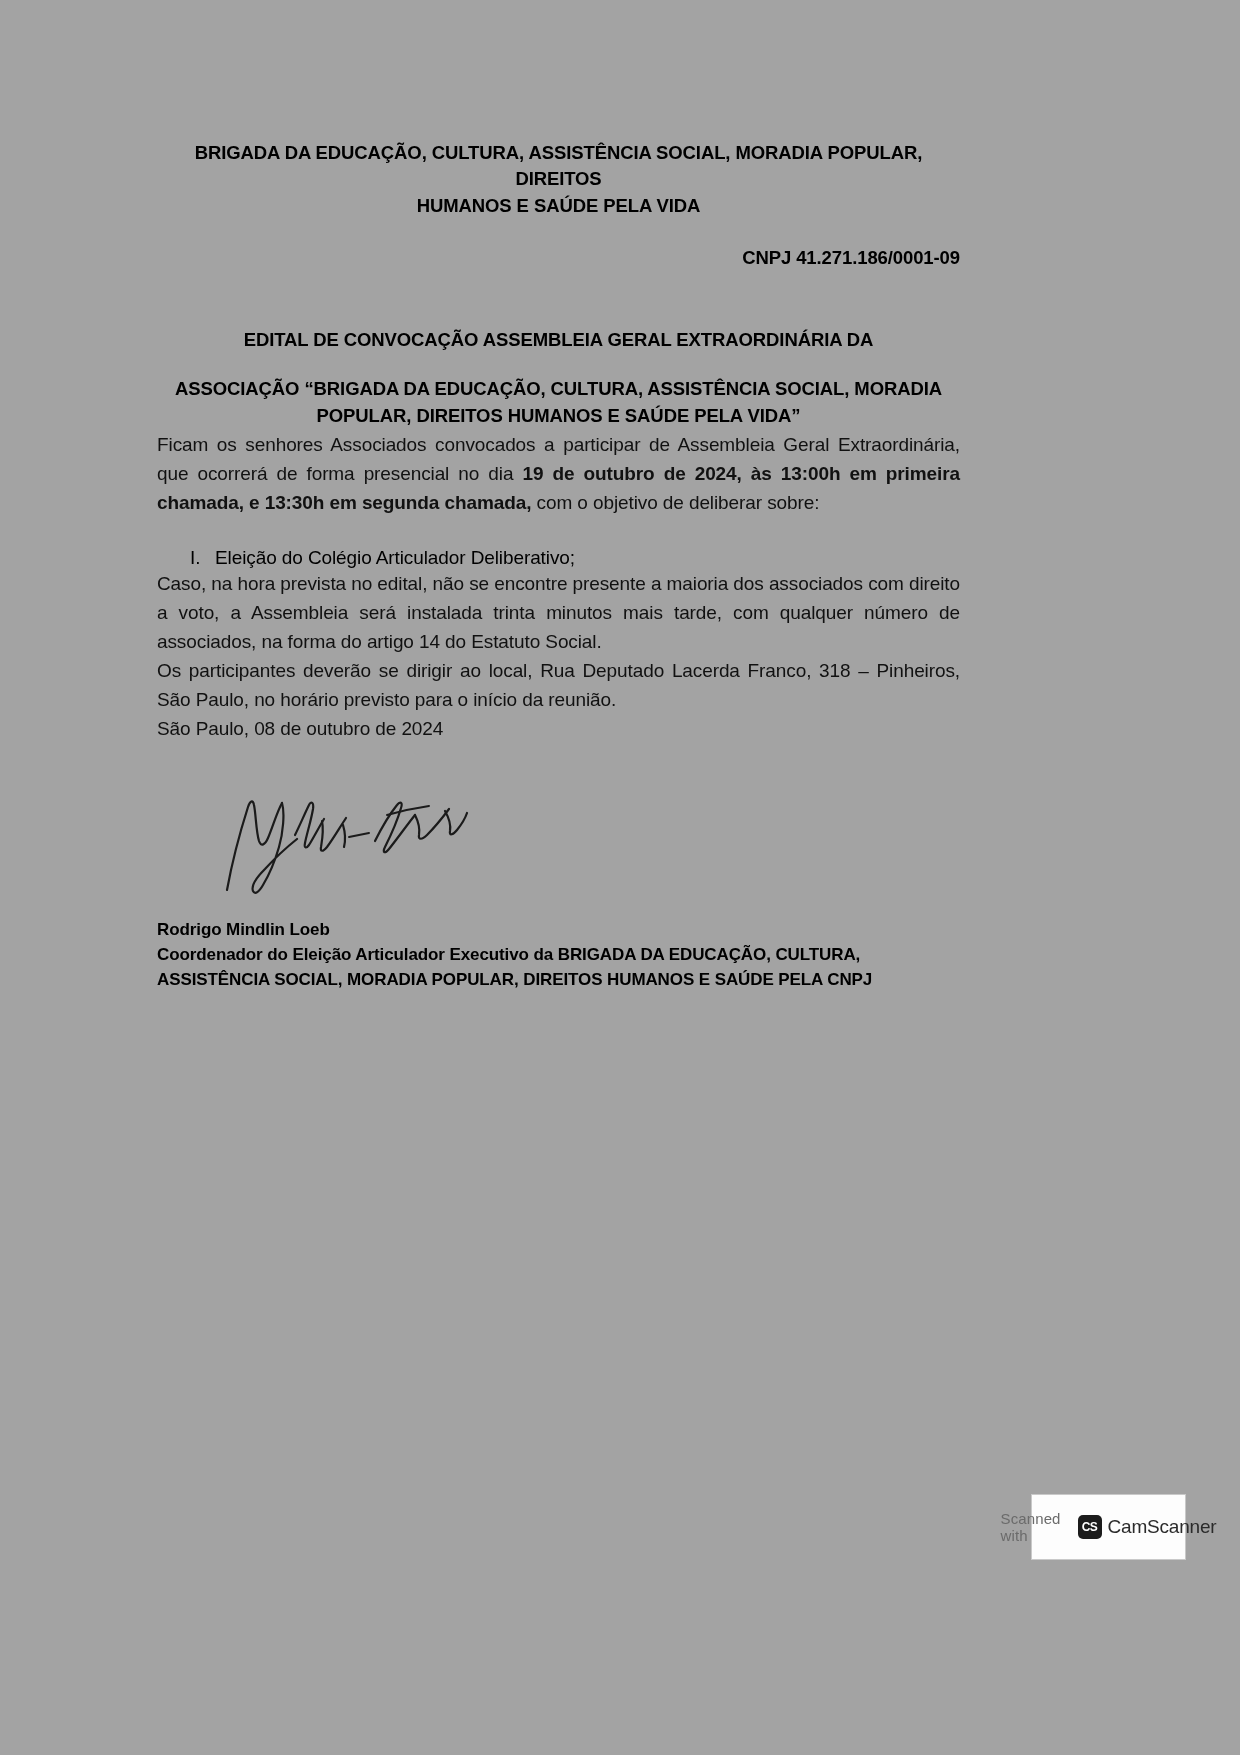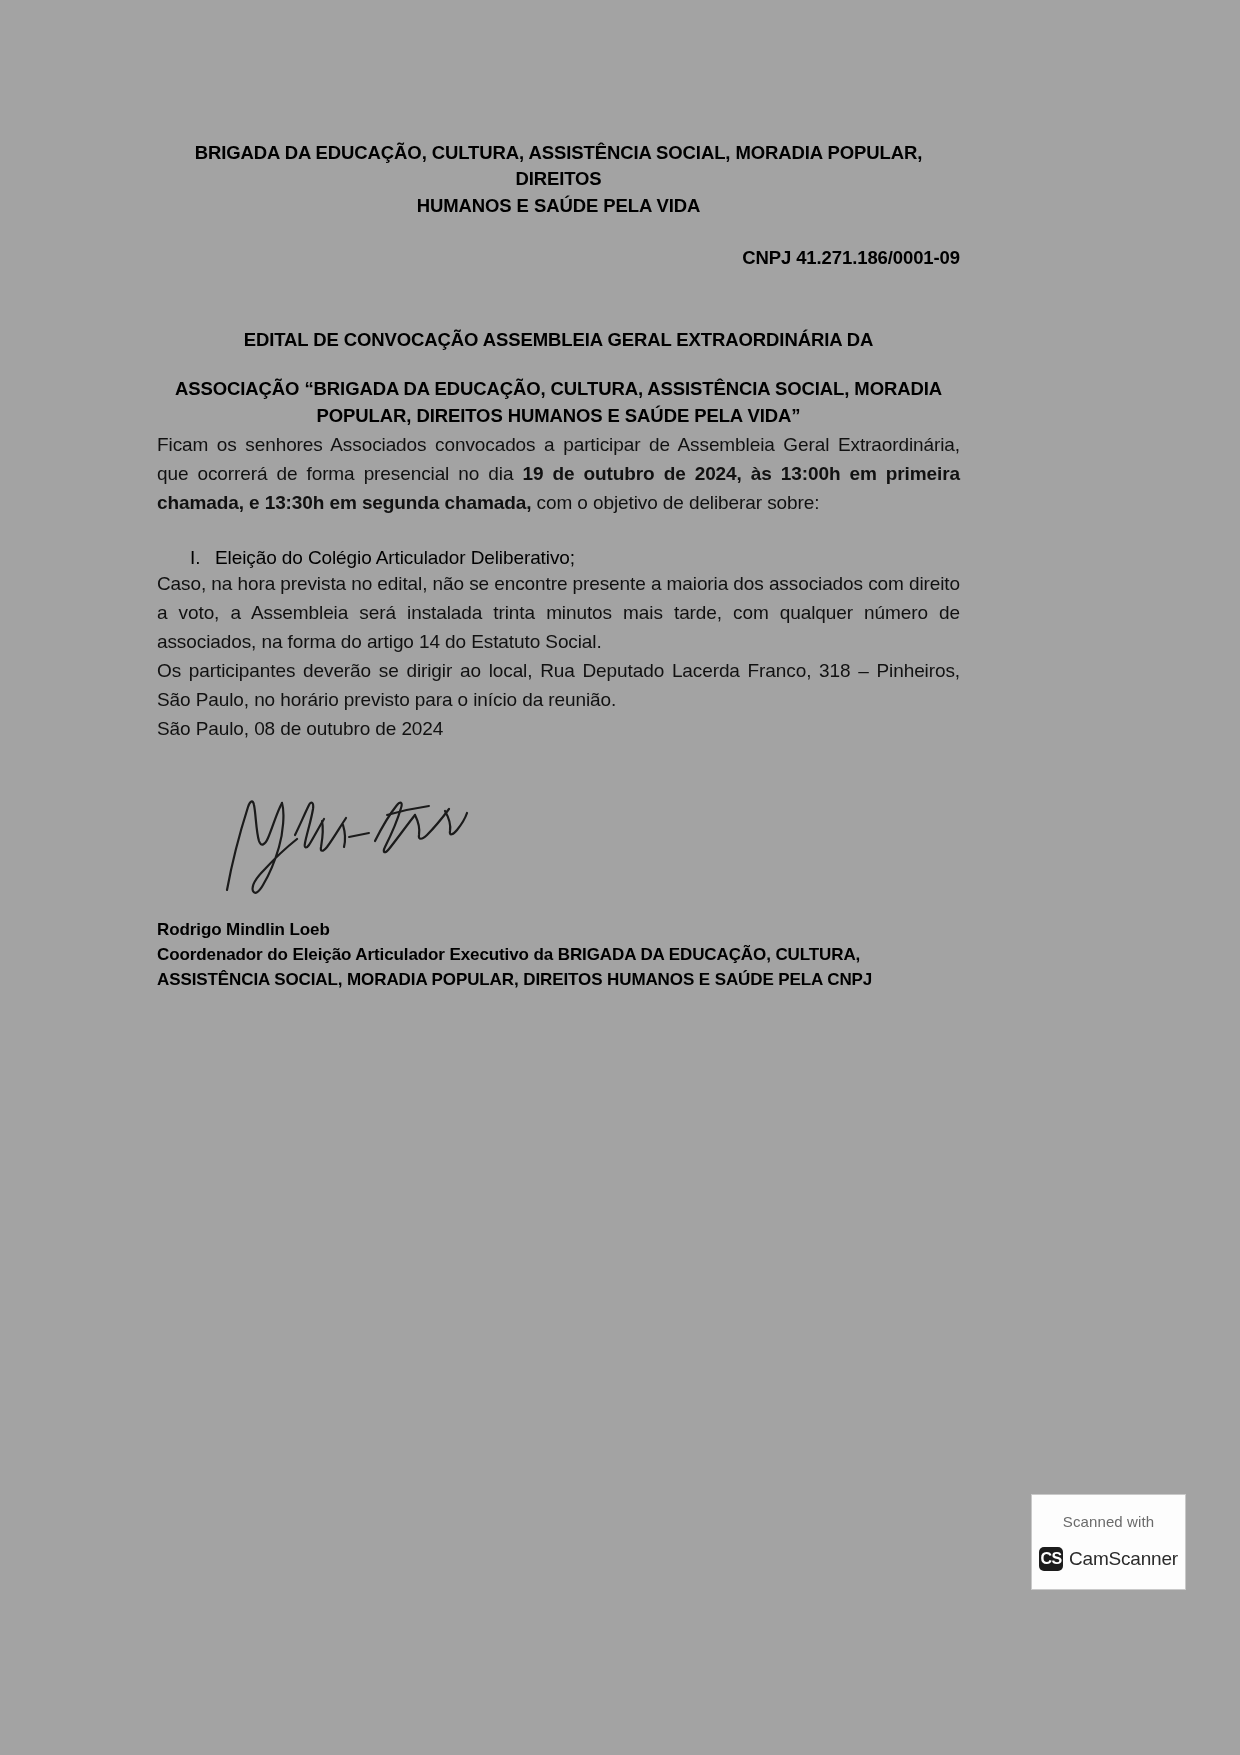--- a/index.html
+++ b/index.html
@@ -117,47 +117,46 @@
     line-height: 1.48;
     letter-spacing: -0.1px;
   }
 
   
   .camscanner {
     position: absolute;
     left: 1031px;
     top: 1494px;
     width: 155px;
-    height: 96px;
+    height: 66px;
     border: 1px solid #c9c9c9;
     background: #fdfdfd;
     box-sizing: border-box;
     display: flex;
-    flex-direction: column;
     align-items: center;
     justify-content: center;
     gap: 17px;
   }
   .cs-top {
     font-size: 15px;
     color: #6b6b6b;
     letter-spacing: 0.1px;
   }
   .cs-bottom {
     display: flex;
     align-items: center;
     gap: 6px;
   }
   .cs-logo {
     width: 24px;
     height: 24px;
     border-radius: 5px;
     background: #1c1c1c;
     color: #ffffff;
-    font-size: 16px;
+    font-size: 12px;
     font-weight: bold;
     display: flex;
     align-items: center;
     justify-content: center;
     letter-spacing: -0.5px;
   }
   .cs-name {
     font-size: 19px;
     color: #2b2b2b;
     letter-spacing: -0.2px;

